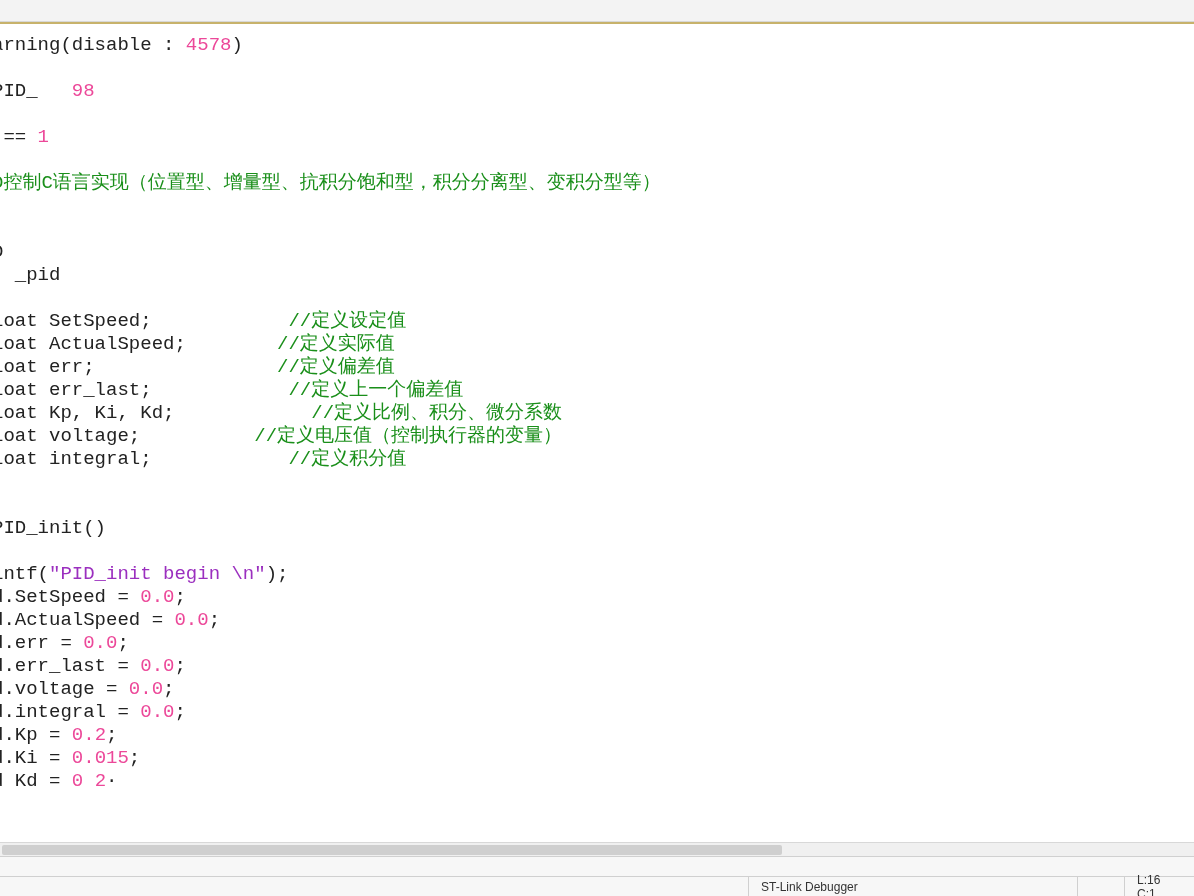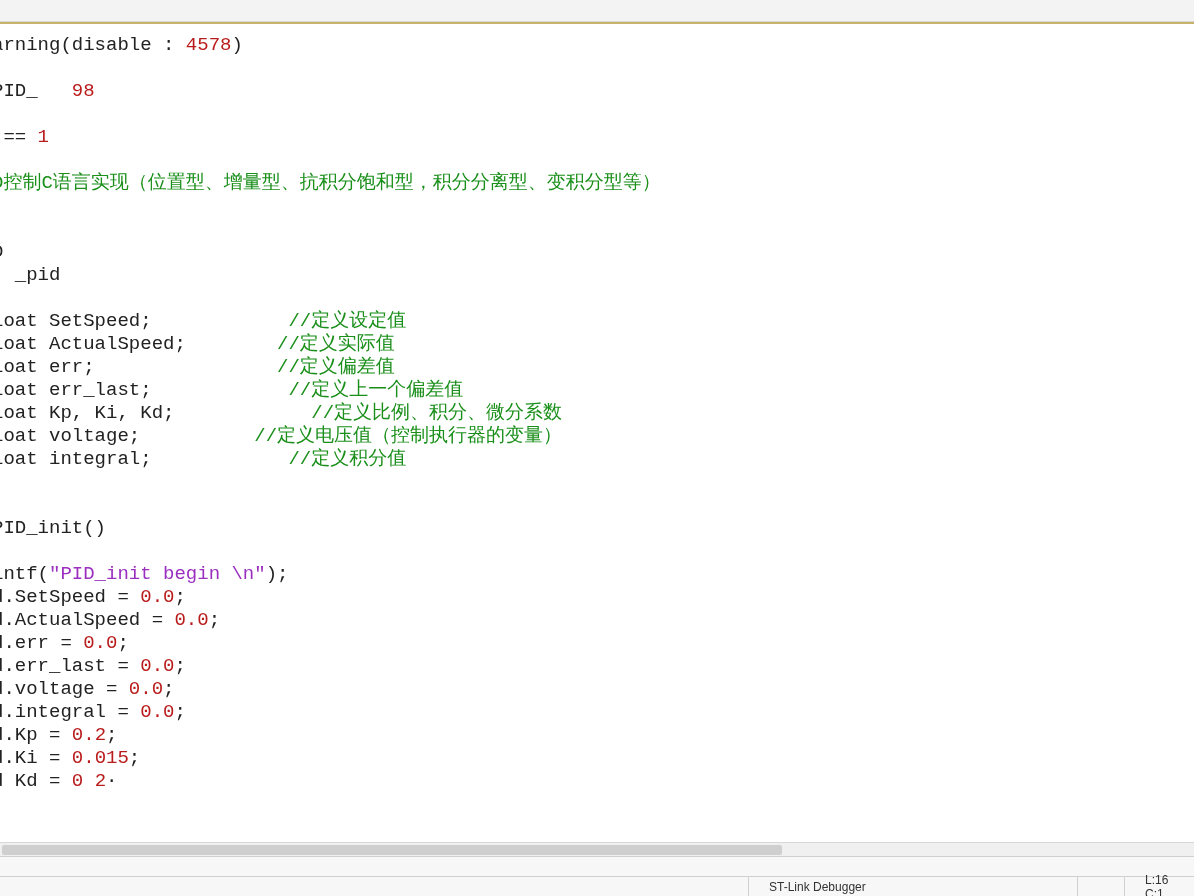--- a/index.html
+++ b/index.html
@@ -30,21 +30,21 @@
     position: absolute;
     top: 10px;
     left: -8px;
     width: 1210px;
     line-height: 23px;
     white-space: pre;
     font-family: Consolas, "Courier New", monospace;
     font-size: 19px;
     color: #222;
   }
-  .c-num    { color: #b91c1c; }
+  .c-num    { color: #ec4899; }
   .c-com    { color: #1a8f1a; }
   .c-str    { color: #9b2fbf; }
   .status-area {
     position: absolute;
     left: 0;
     bottom: 0;
     width: 100%;
   }
   .hscroll {
     height: 14px;
@@ -78,21 +78,21 @@
     font-family: "Segoe UI", Tahoma, sans-serif;
     font-size: 12px;
     color: #333;
   }
   .status-cell {
     border-left: 1px solid #d0d0d0;
     border-right: 1px solid #d0d0d0;
     height: 100%;
     display: flex;
     align-items: center;
-    padding: 0 20px;
+    padding: 0 12px;
   }
   .status-spacer1 { width: 748px; }
   .status-debugger { width: 330px; }
   .status-spacer2 { flex: 1; }
   .status-pos { width: 70px; border-right: none; margin-left: 14px; }
 </style>
 </head>
 <body>
 
 <div class="toolbar-top"></div>

